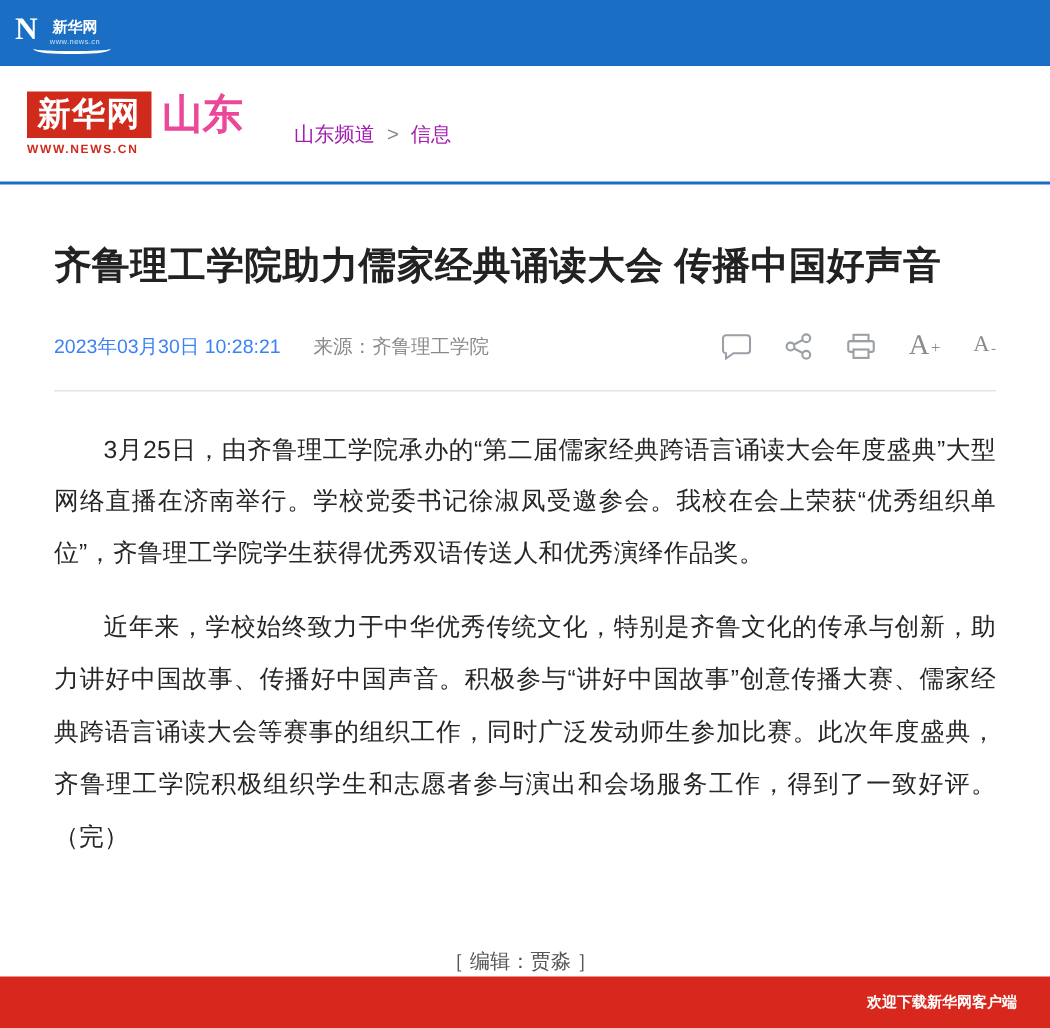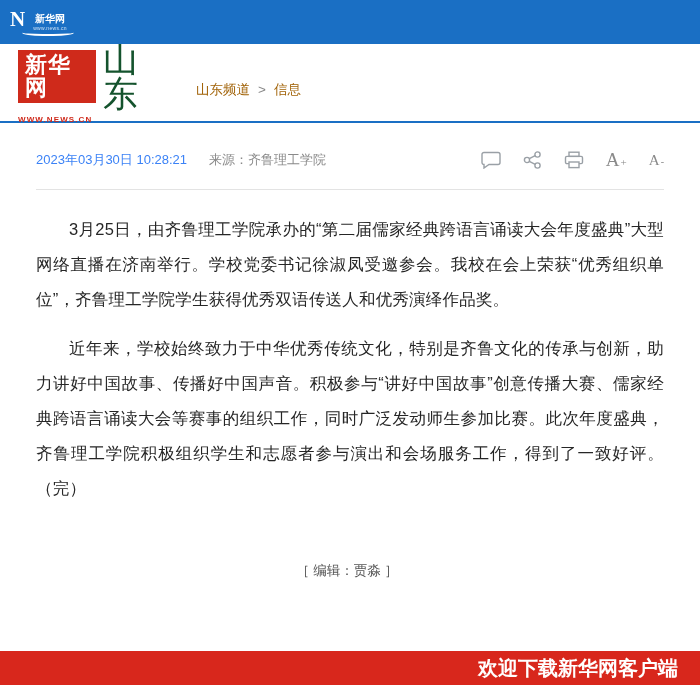--- a/index.html
+++ b/index.html
@@ -116,44 +116,44 @@
     background: #cf2a1b;
     color: #ffffff;
     font-size: 22px;
     font-weight: bold;
     padding: 3px 7px 4px 7px;
     letter-spacing: 1px;
     font-family: "Liberation Serif", serif;
     line-height: 1.05;
   }
   .brand-prov {
-    color: #14532d;
-    font-size: 35px;
-    font-weight: normal;
+    color: #ec4899;
+    font-size: 27px;
+    font-weight: bold;
     margin-left: 7px;
     font-family: "Liberation Serif", serif;
     line-height: 1;
   }
   .brand-url {
     font-size: 8px;
     color: #cf2a1b;
     letter-spacing: 1.1px;
     margin-top: 3px;
     font-weight: bold;
   }
   .breadcrumb {
     margin-left: 28px;
     font-size: 13.5px;
     color: #333333;
     display: flex;
     align-items: center;
     gap: 8px;
     padding-top: 14px;
   }
-  .breadcrumb a { color: #a16207; text-decoration: none; }
+  .breadcrumb a { color: #a21caf; text-decoration: none; }
   .breadcrumb .sep { color: #888888; }
 
   
   .blue-rule {
     height: 2px;
     background: #1a6fc4;
     margin: 0 0 0 0;
   }
 
   
@@ -226,21 +226,21 @@
 
   
   .bottombar {
     position: absolute;
     left: 0;
     bottom: 0;
     width: 700px;
     height: 34px;
     background: #d8271c;
     color: #ffffff;
-    font-size: 20px;
+    font-size: 10px;
     display: flex;
     align-items: center;
     justify-content: flex-end;
     padding-right: 22px;
     box-sizing: border-box;
     font-weight: bold;
   }
   svg { display: block; }
 </style>
 </head>
@@ -268,20 +268,21 @@
   <div class="breadcrumb">
     <a href="#">山东频道</a>
     <span class="sep">&gt;</span>
     <a href="#">信息</a>
   </div>
 </div>
 
 <div class="blue-rule"></div>
 
 <div class="article">
+  <h1 class="article-title">齐鲁理工学院助力儒家经典诵读大会 传播中国好声音</h1>
 
   <div class="meta-row">
     <span class="meta-date">2023年03月30日 10:28:21</span>
     <span class="meta-source">
       <span>来源：</span><span>齐鲁理工学院</span>
     </span>
 
     <span class="meta-tools">
       <span class="ic">
         <svg width="20" height="18" viewBox="0 0 20 18">

